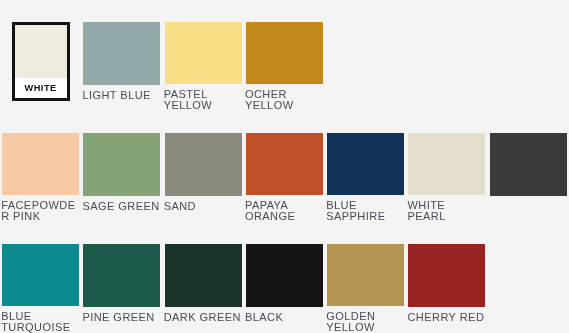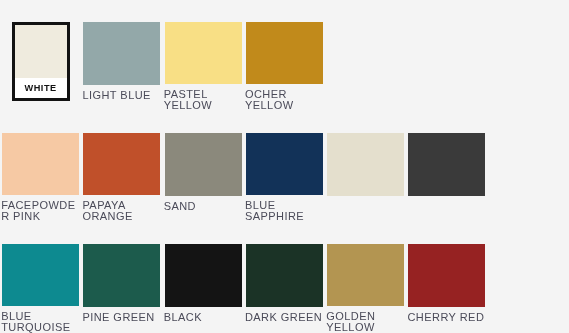--- a/index.html
+++ b/index.html
@@ -108,57 +108,62 @@
 YELLOW</div>
       </div>
     </div>
     <div class="swatch-row">
       <div class="swatch-cell">
         <div class="swatch-chip" style="background: rgb(246, 201, 164);"></div>
         <div class="swatch-label">FACEPOWDE
 R PINK</div>
       </div>
       <div class="swatch-cell">
-        <div class="swatch-chip" style="background: rgb(192, 80, 42);"></div>
-        <div class="swatch-label">PAPAYA
-ORANGE</div>
+        <div class="swatch-chip" style="background: rgb(132, 164, 119);"></div>
+        <div class="swatch-label">SAGE GREEN</div>
       </div>
       <div class="swatch-cell">
         <div class="swatch-chip" style="background: rgb(139, 137, 124);"></div>
         <div class="swatch-label">SAND</div>
+      </div>
+      <div class="swatch-cell">
+        <div class="swatch-chip" style="background: rgb(192, 80, 42);"></div>
+        <div class="swatch-label">PAPAYA
+ORANGE</div>
       </div>
       <div class="swatch-cell">
         <div class="swatch-chip" style="background: rgb(18, 50, 88);"></div>
         <div class="swatch-label">BLUE
 SAPPHIRE</div>
       </div>
       <div class="swatch-cell">
         <div class="swatch-chip" style="background: rgb(228, 223, 205);"></div>
+        <div class="swatch-label">WHITE PEARL</div>
       </div>
       <div class="swatch-cell">
         <div class="swatch-chip" style="background: rgb(58, 58, 58);"></div>
       </div>
     </div>
     <div class="swatch-row">
       <div class="swatch-cell">
         <div class="swatch-chip" style="background: rgb(13, 138, 144);"></div>
         <div class="swatch-label">BLUE
 TURQUOISE</div>
       </div>
       <div class="swatch-cell">
         <div class="swatch-chip" style="background: rgb(28, 91, 76);"></div>
         <div class="swatch-label">PINE GREEN</div>
       </div>
       <div class="swatch-cell">
+        <div class="swatch-chip" style="background: rgb(27, 51, 38);"></div>
+        <div class="swatch-label">DARK GREEN</div>
+      </div>
+      <div class="swatch-cell">
         <div class="swatch-chip" style="background: rgb(20, 20, 20);"></div>
         <div class="swatch-label">BLACK</div>
-      </div>
-      <div class="swatch-cell">
-        <div class="swatch-chip" style="background: rgb(27, 51, 38);"></div>
-        <div class="swatch-label">DARK GREEN</div>
       </div>
       <div class="swatch-cell">
         <div class="swatch-chip" style="background: rgb(179, 149, 81);"></div>
         <div class="swatch-label">GOLDEN
 YELLOW</div>
       </div>
       <div class="swatch-cell">
         <div class="swatch-chip" style="background: rgb(150, 34, 34);"></div>
         <div class="swatch-label">CHERRY RED</div>
       </div>

